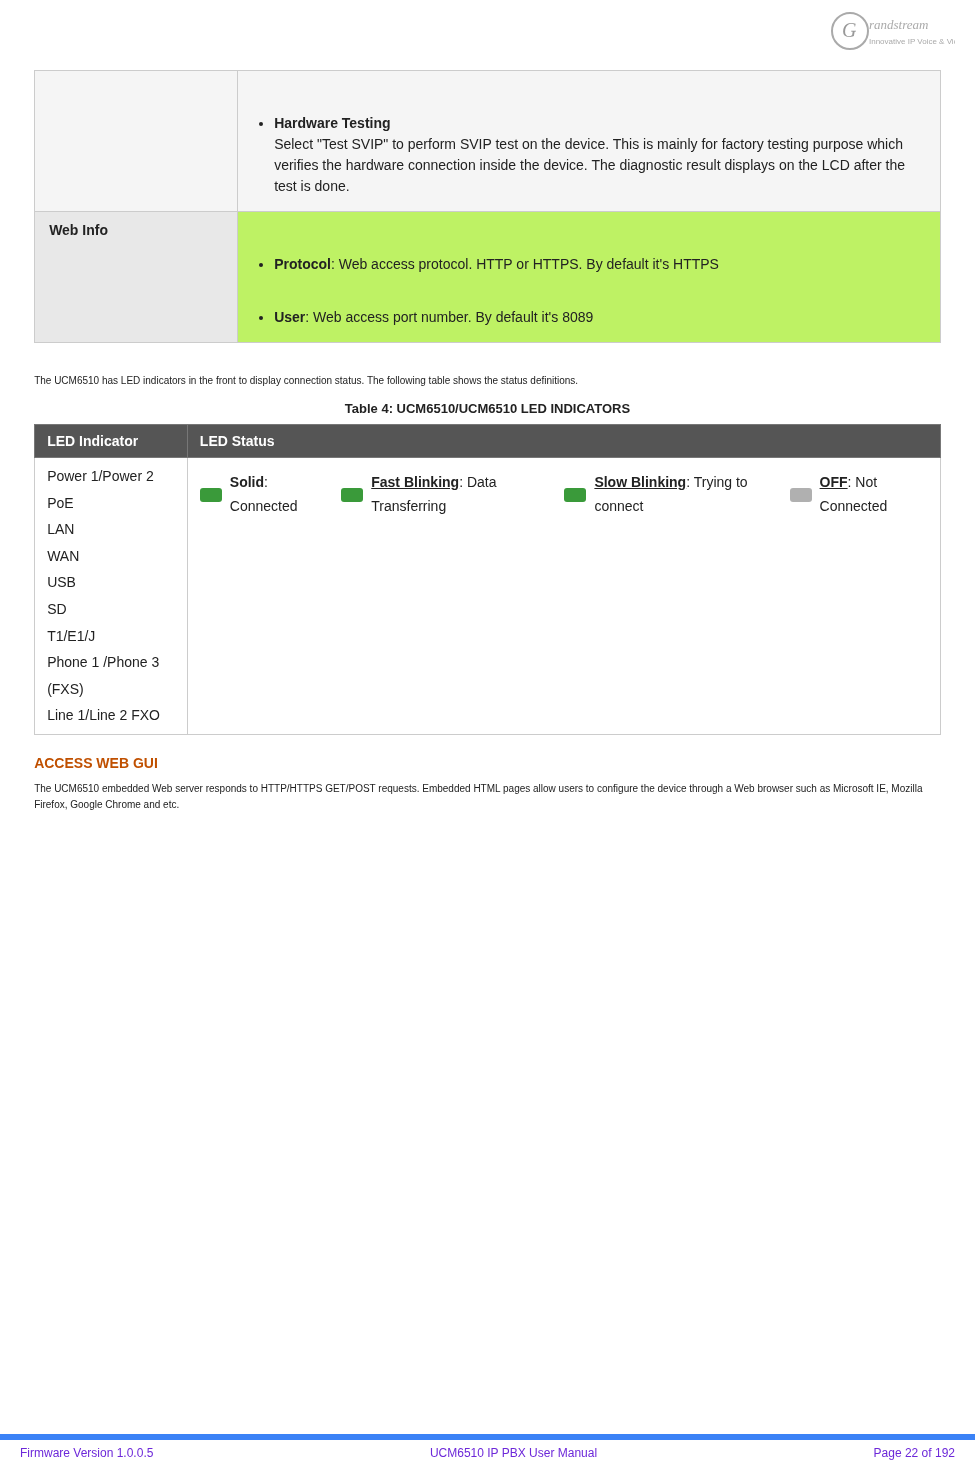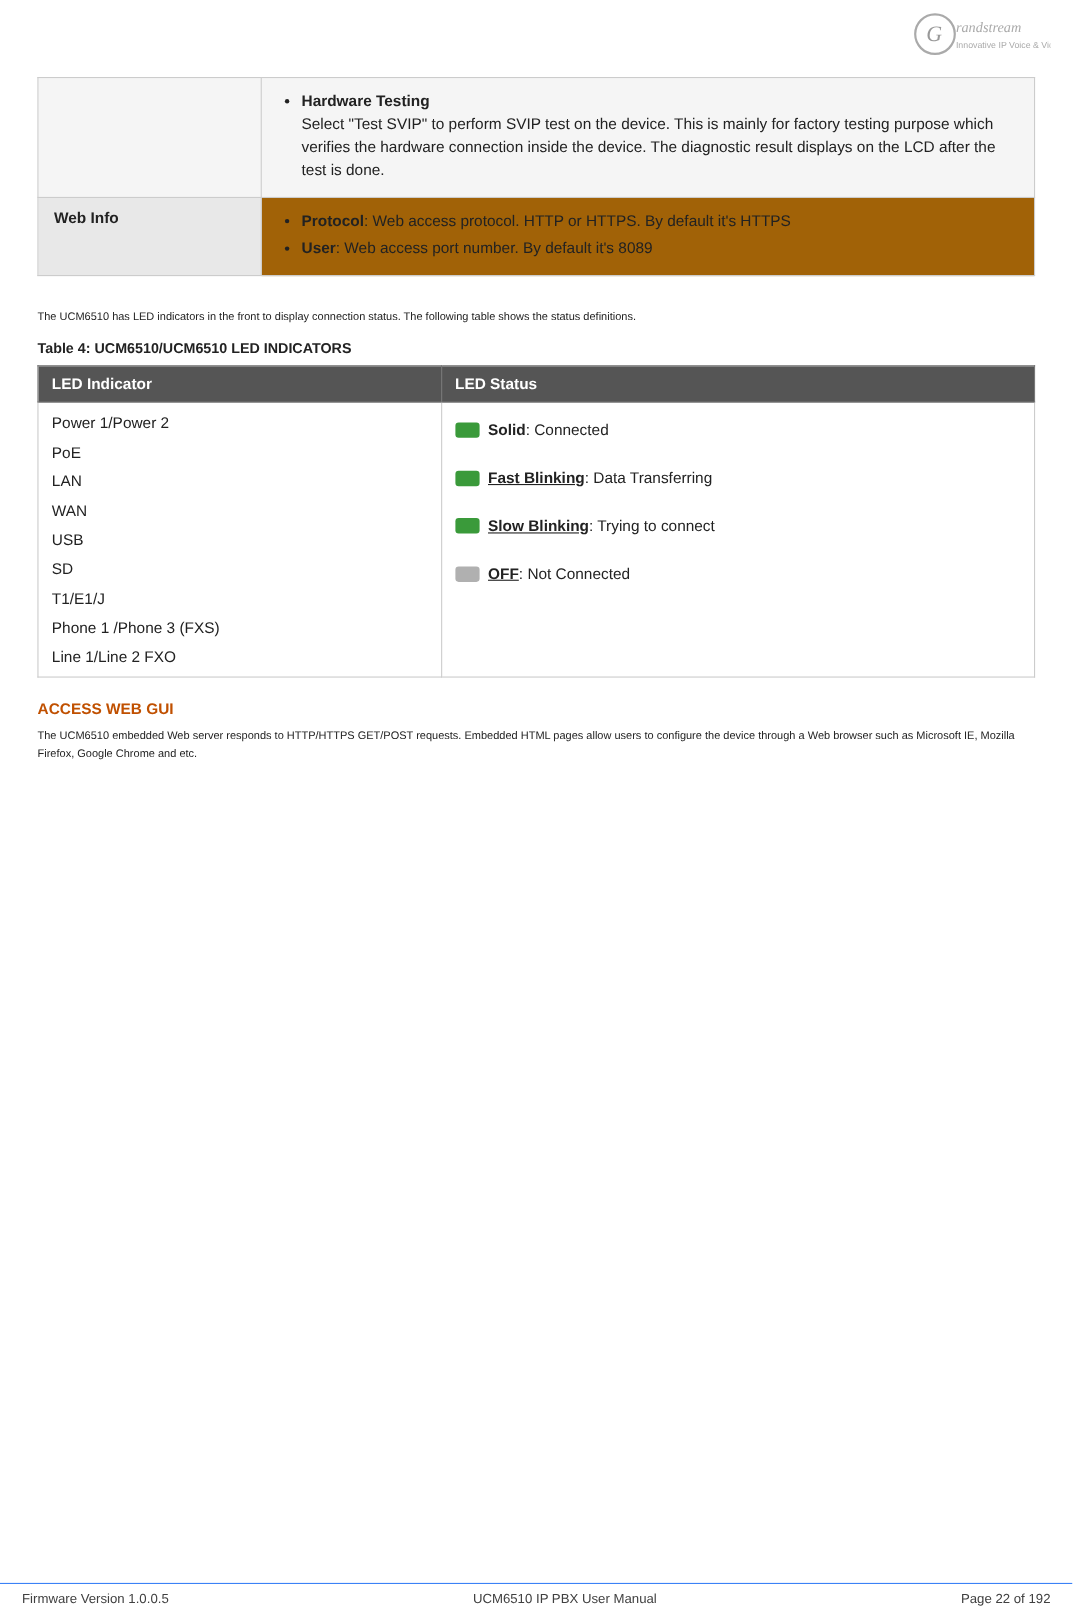--- a/index.html
+++ b/index.html
@@ -40,29 +40,30 @@
       vertical-align: top;
     }
     .cell-label {
       width: 203px;
       background: #e8e8e8;
       font-weight: bold;
       font-size: 14px;
       vertical-align: middle;
     }
     .cell-content {
-      background: #a16207;
+      background: #bef264;
     }
     .cell-content ul {
       list-style: disc;
       padding-left: 22px;
     }
     .cell-content ul li {
       margin-bottom: 4px;
       line-height: 1.5;
+      margin-top: 32px;
     }
     .hardware-row td {
       background: #f5f5f5;
     }
     .hardware-row .cell-content {
       background: #f5f5f5;
     }
     b { font-weight: bold; }
 
     
@@ -91,21 +92,21 @@
     .body-text {
       font-size: 10px;
       line-height: 1.6;
       margin-bottom: 12px;
     }
 
     
     .table-caption {
       font-size: 13px;
       font-weight: bold;
-      text-align: left;
+      text-align: center;
       margin-bottom: 8px;
       color: #222;
     }
 
     .led-table {
       width: 100%;
       border-collapse: collapse;
       border: 1px solid #999;
       margin-bottom: 20px;
       padding-left: 43px;
@@ -129,21 +130,21 @@
       border: 1px solid #ccc;
       vertical-align: top;
       font-size: 14px;
       line-height: 1.7;
     }
     .led-status-cell {
       vertical-align: middle;
     }
     .led-status-rows {
       display: flex;
-      flex-direction: column;
+      flex-direction: row;
       gap: 20px;
       padding: 8px 0;
     }
     .led-status-row {
       display: flex;
       align-items: center;
       gap: 8px;
     }
     .led-dot-green {
       width: 22px;
@@ -172,22 +173,22 @@
     
     .footer {
       position: absolute;
       bottom: 10px;
       left: 0;
       right: 0;
       display: flex;
       justify-content: space-between;
       padding: 0 20px;
       font-size: 12px;
-      color: #404040;
-      border-top: 1px solid #3b82f6;
+      color: #6d28d9;
+      border-top: 6px solid #3b82f6;
       padding-top: 6px;
     }
 
     .web-gui-section {
       margin-top: 10px;
     }
   </style>
 </head>
 <body>
 

